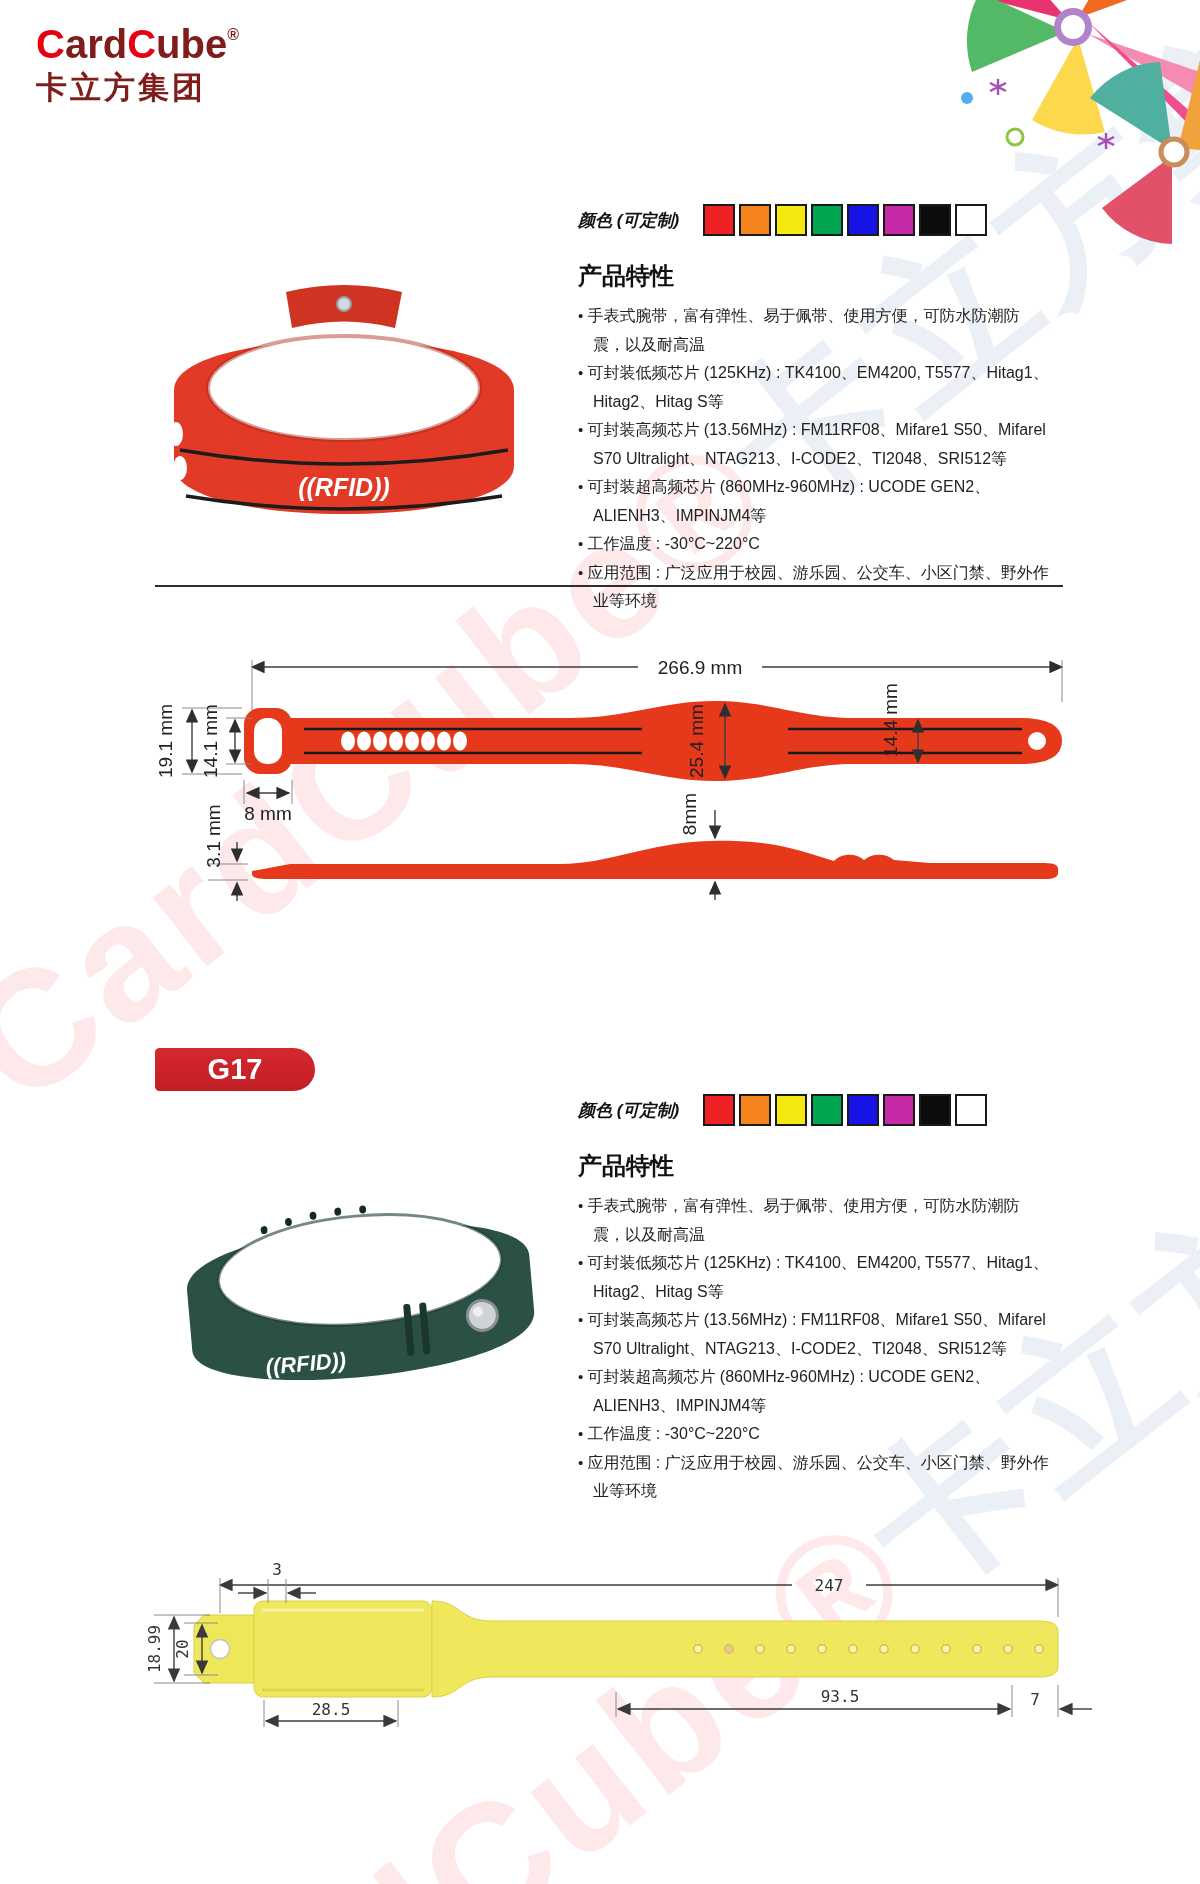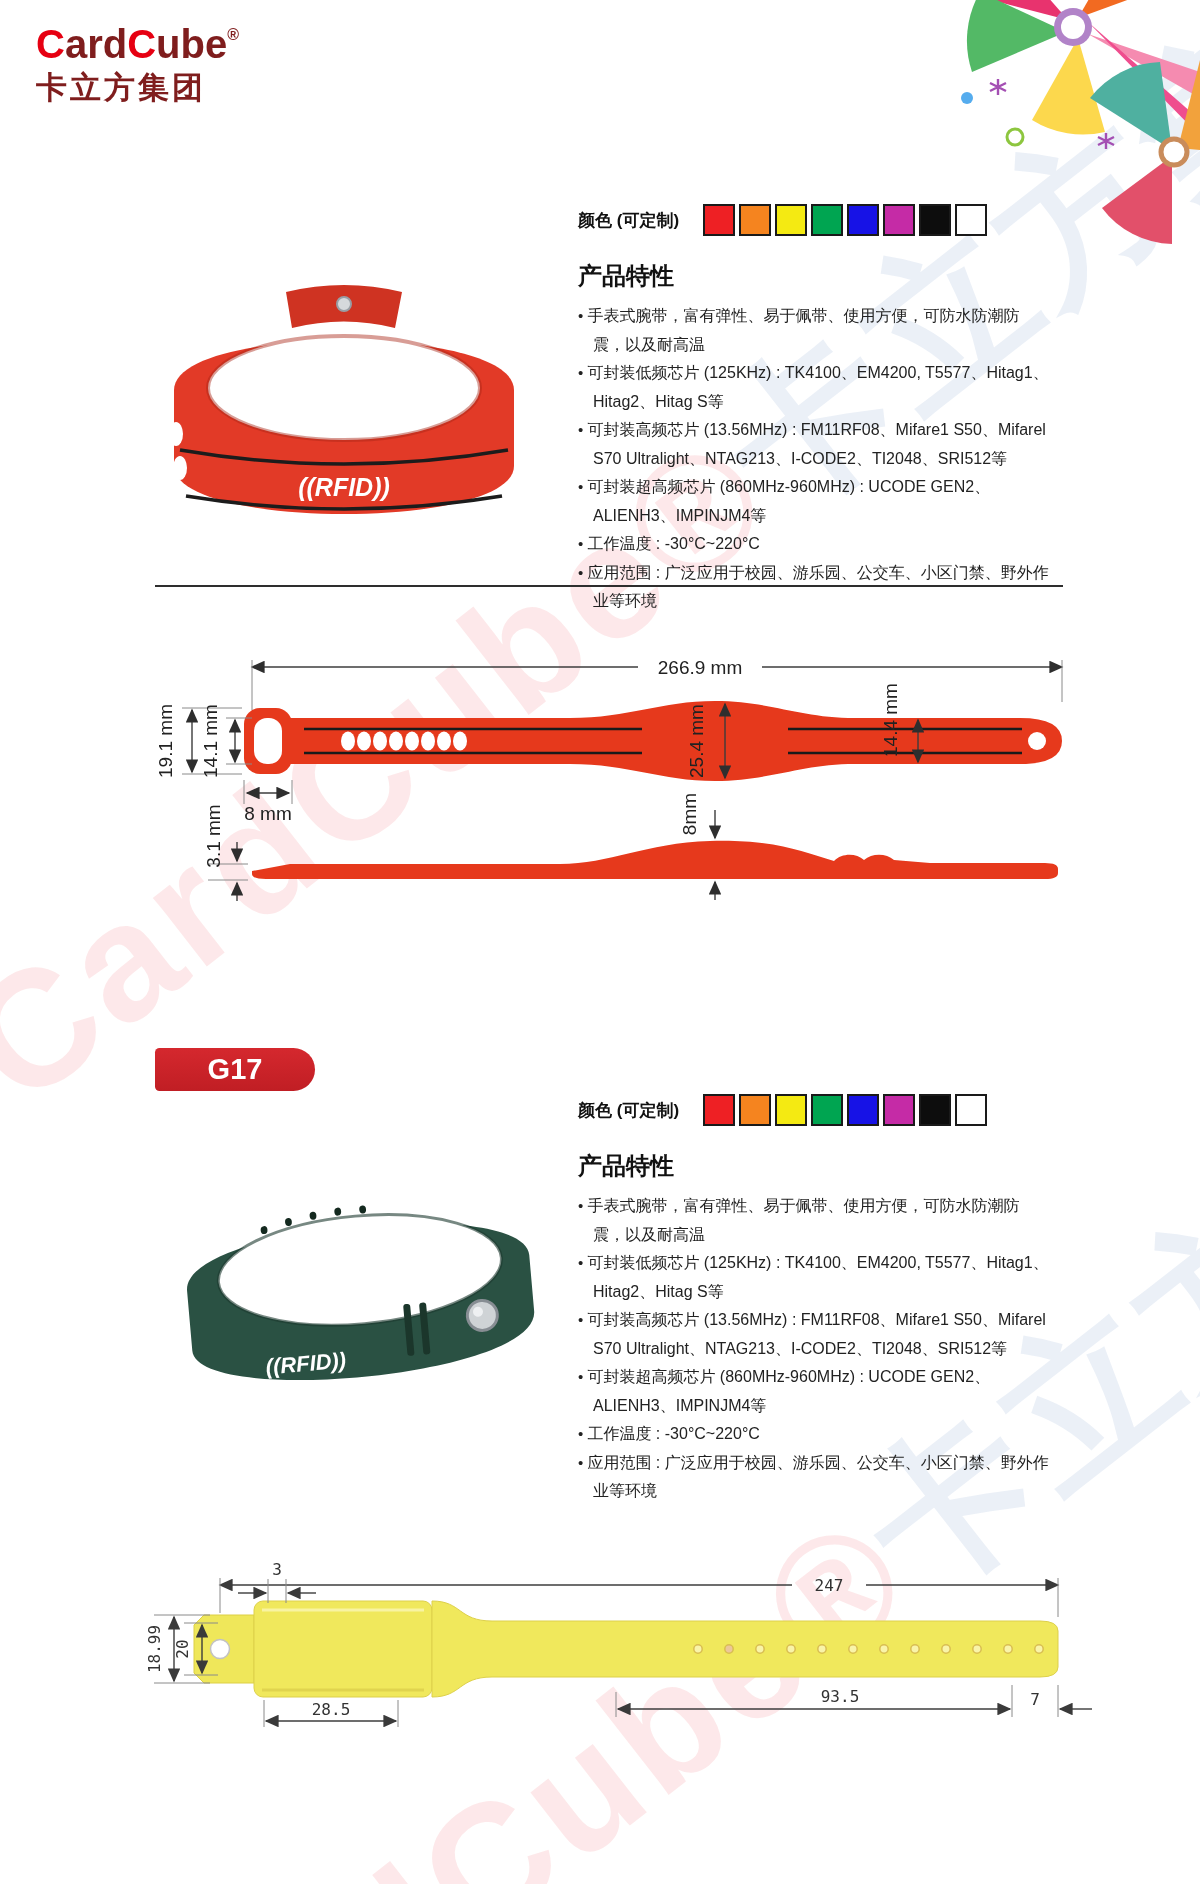--- a/index.html
+++ b/index.html
@@ -26,21 +26,21 @@
   
   .badge{position:absolute;height:43px;background:linear-gradient(180deg,#d5282e,#c01e24);
          border-radius:5px 24px 24px 5px;color:#fff;font-weight:800;
          display:flex;align-items:center;justify-content:center;}
   .badge-g16{left:155px;top:193px;width:338px;font-size:27px;}
   .badge-g17{left:155px;top:1048px;width:160px;font-size:29px;}
 
   
   .info{position:absolute;left:578px;width:486px;}
   .info-g16{top:203px;} .info-g17{top:1093px;}
-  .color-row{display:flex;align-items:center;height:34px;}
+  .color-row{display:flex;align-items:center;height:34px;font-style:italic;}
   .color-label{font-size:17px;font-weight:700;width:125px;color:#111;}
   .swatches{display:flex;gap:4px;}
   .sw{width:28px;height:28px;border:2px solid #1a1a1a;display:inline-block;}
   .feat-title{margin-top:23px;font-size:24px;font-weight:800;color:#111;}
   ul.features{margin:10px 15px 0 0;padding:0;list-style:none;font-size:16px;line-height:28.5px;color:#222;}
   ul.features li{padding-left:15px;text-indent:-15px;}
   ul.features li::before{content:"\2022  ";font-size:15px;}
 
   .divider{position:absolute;left:155px;top:585px;width:908px;height:0;
            border-top:2.5px solid #2e2e2e;}

